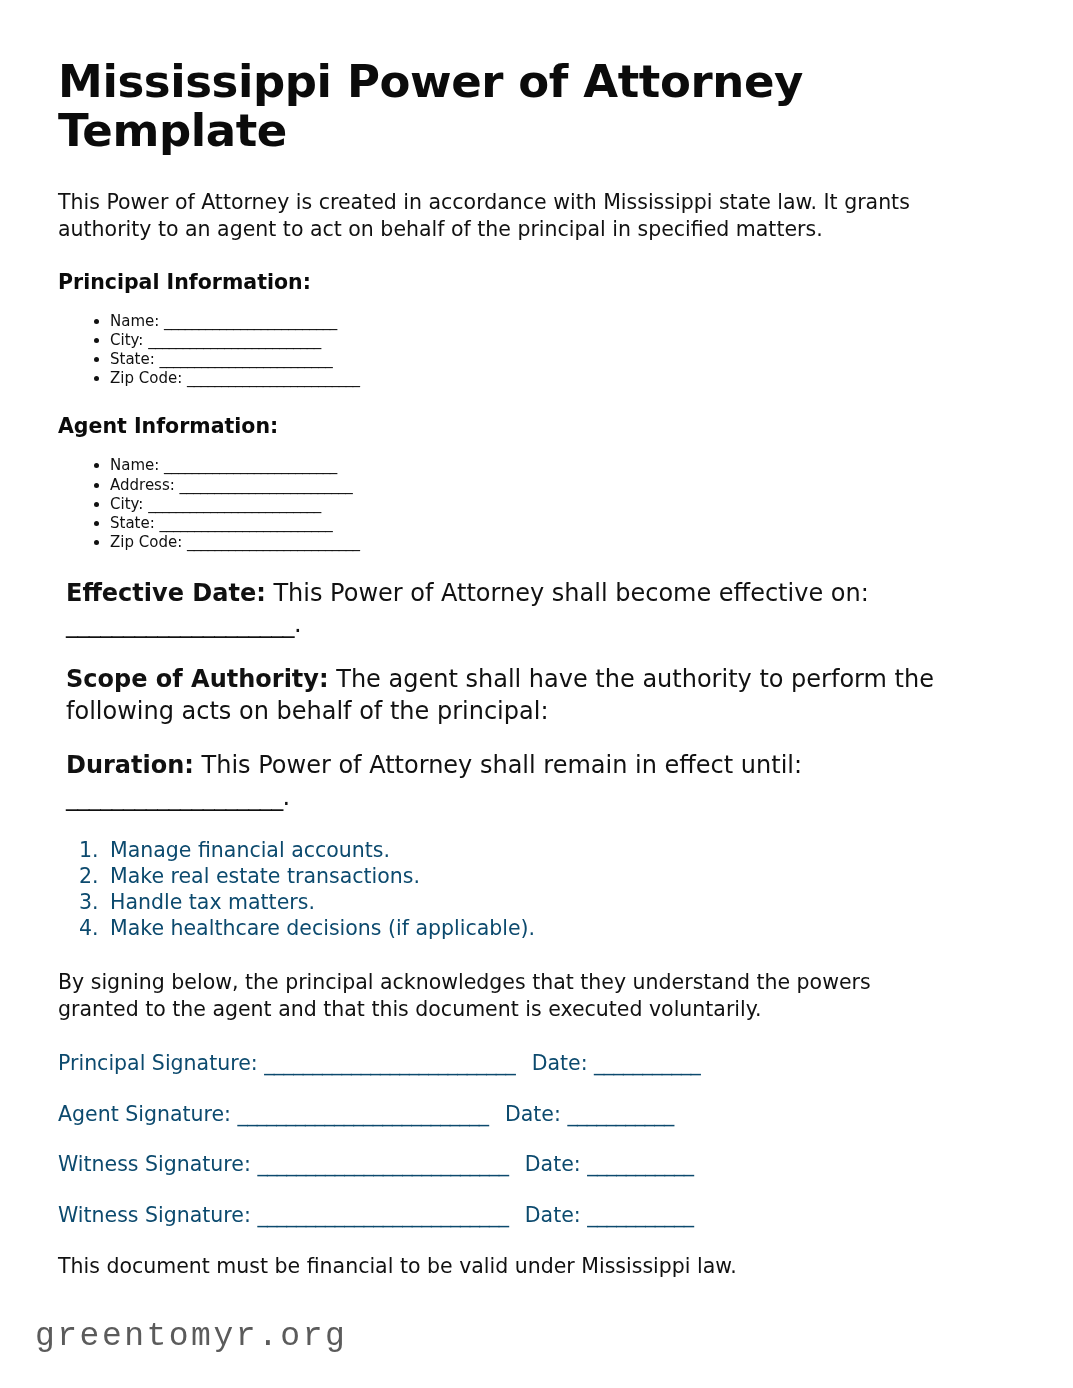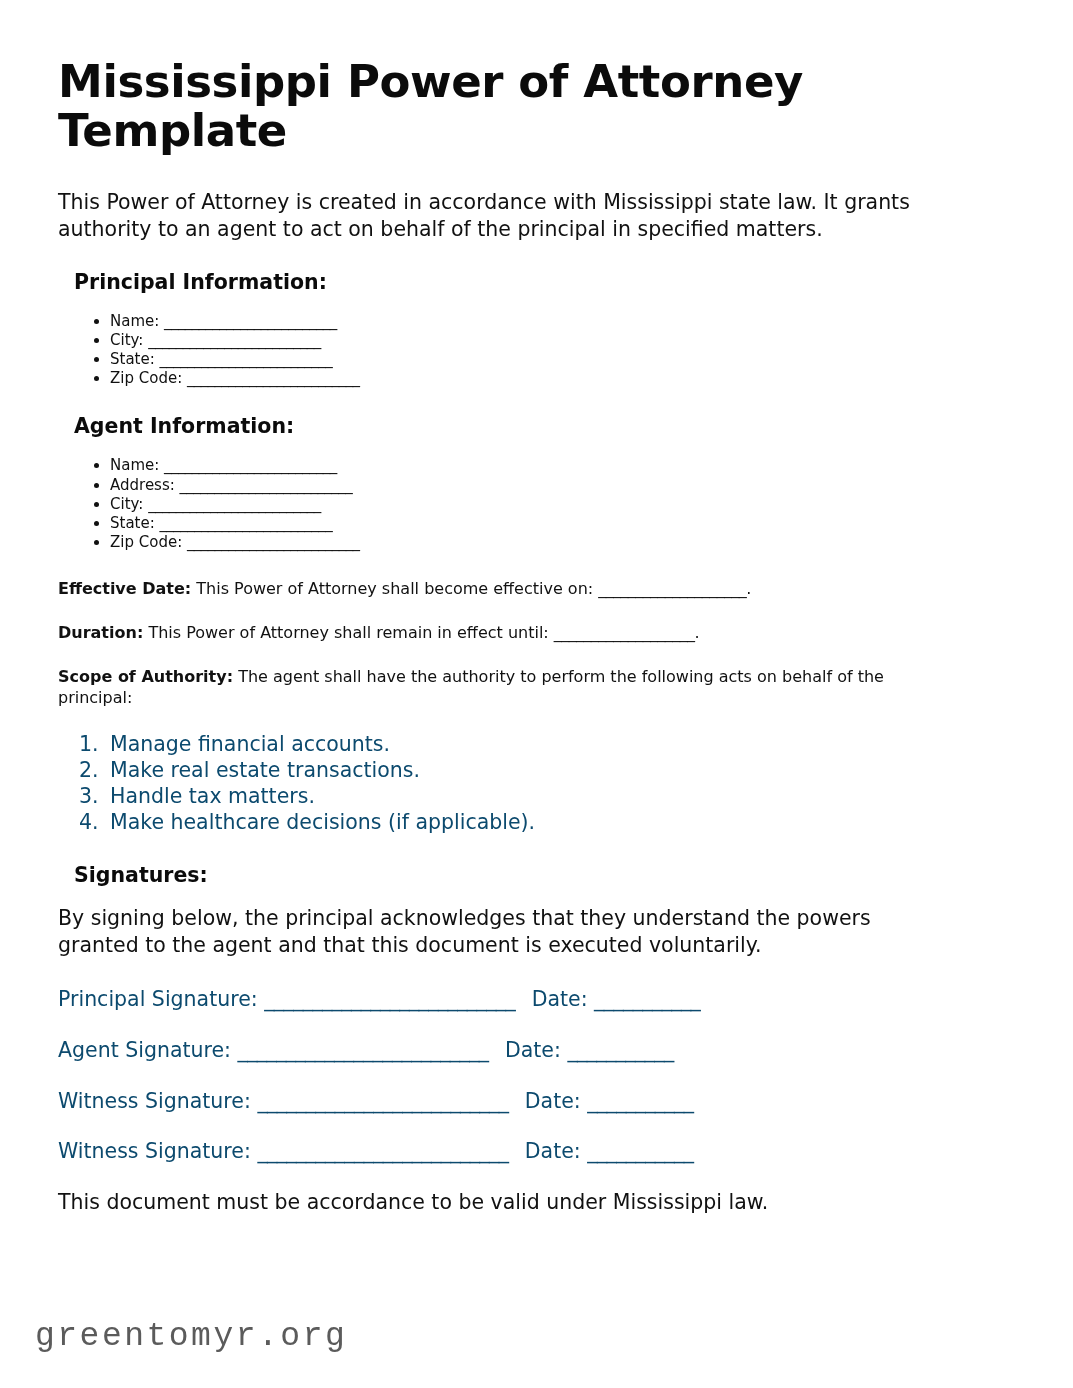--- a/index.html
+++ b/index.html
@@ -41,21 +41,21 @@
   p.para {
     font-size: 20.5px;
     line-height: 1.32;
     margin: 12px 0 27px 0;
     max-width: 884px;
     color: #111111;
   }
   h2.section-heading {
     font-size: 20.5px;
     font-weight: bold;
-    margin: 0 0 18px 16px;
+    margin: 0 0 18px 0;
     color: #0b0b0b;
   }
   ul.field-list {
     list-style: disc;
     margin: 0 0 26px 0;
     padding-left: 52px;
   }
   ul.field-list li {
     font-size: 15px;
     line-height: 1.27;
@@ -68,23 +68,23 @@
     list-style-position: outside;
   }
   ol.scope-list li {
     font-size: 20.5px;
     line-height: 1.27;
     margin: 0;
     padding-left: 5px;
     color: #0c4a6e;
   }
   .labeled-para {
-    font-size: 16px;
+    font-size: 24px;
     line-height: 1.32;
-    margin: 0 0 23px 0;
+    margin: 0 0 23px 8px;
     max-width: 900px;
     color: #111111;
   }
   .labeled-para .lead {
     font-weight: bold;
   }
   .blank {
     font-family: "DejaVu Sans", "Liberation Sans", sans-serif;
     letter-spacing: -0.6px;
     white-space: pre;
@@ -139,32 +139,31 @@
     <ul class="field-list">
       <li><span>Name:</span> <span class="blank">_________________________</span></li>
       <li><span>Address:</span> <span class="blank">_________________________</span></li>
       <li><span>City:</span> <span class="blank">_________________________</span></li>
       <li><span>State:</span> <span class="blank">_________________________</span></li>
       <li><span>Zip Code:</span> <span class="blank">_________________________</span></li>
     </ul>
 
     <p class="labeled-para"><span class="lead">Effective Date:</span> <span>This Power of Attorney shall become effective on:</span> <span class="blank">____________________</span><span>.</span></p>
 
+    <p class="labeled-para"><span class="lead">Scope of Authority:</span> <span>The agent shall have the authority to perform the following acts on behalf of the principal:</span></p>
+
     <p class="labeled-para"><span class="lead">Duration:</span> <span>This Power of Attorney shall remain in effect until:</span> <span class="blank">___________________</span><span>.</span></p>
-
-    <p class="labeled-para"><span class="lead">Scope of Authority:</span> <span>The agent shall have the authority to perform the following acts on behalf of the principal:</span></p>
 
     <ol class="scope-list">
       <li>Manage financial accounts.</li>
       <li>Make real estate transactions.</li>
       <li>Handle tax matters.</li>
       <li>Make healthcare decisions (if applicable).</li>
     </ol>
 
-    <h2 class="section-heading">Signatures:</h2>
 
     <p class="para">By signing below, the principal acknowledges that they understand the powers granted to the agent and that this document is executed voluntarily.</p>
 
     <div class="sig-row">
       <span>Principal Signature:</span>
       <span class="blank">__________________________</span><span class="gap"></span>
       <span>Date:</span>
       <span class="blank">___________</span>
     </div>
 
@@ -182,18 +181,18 @@
       <span class="blank">___________</span>
     </div>
 
     <div class="sig-row">
       <span>Witness Signature:</span>
       <span class="blank">__________________________</span><span class="gap"></span>
       <span>Date:</span>
       <span class="blank">___________</span>
     </div>
 
-    <p class="closing-note">This document must be accordance to be valid under Mississippi law.</p>
+    <p class="closing-note">This document must be financial to be valid under Mississippi law.</p>
 
   </div>
 
   <div class="watermark">greentomyr.org</div>
 </div>
 
 </body></html>

